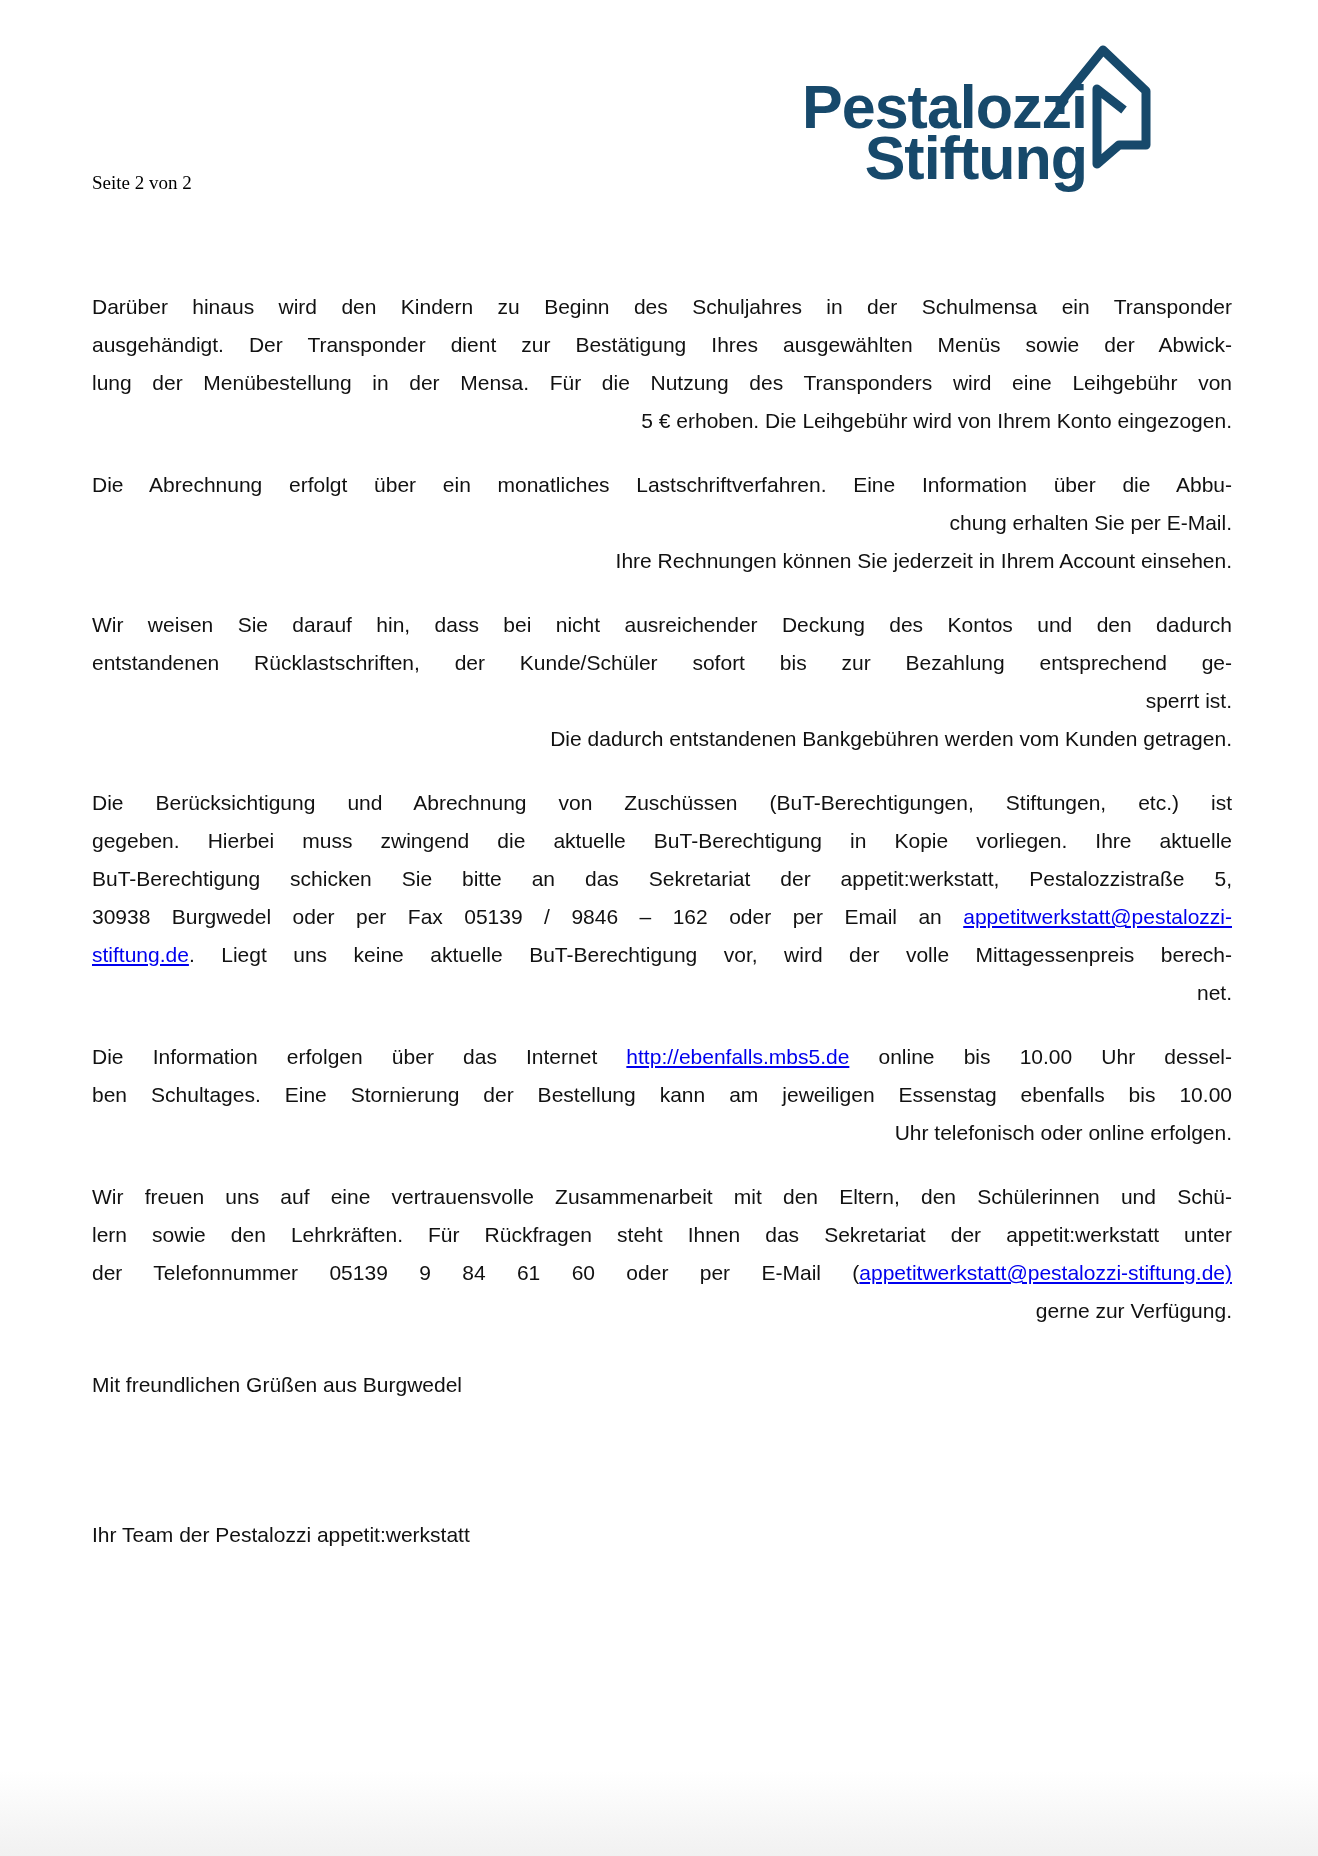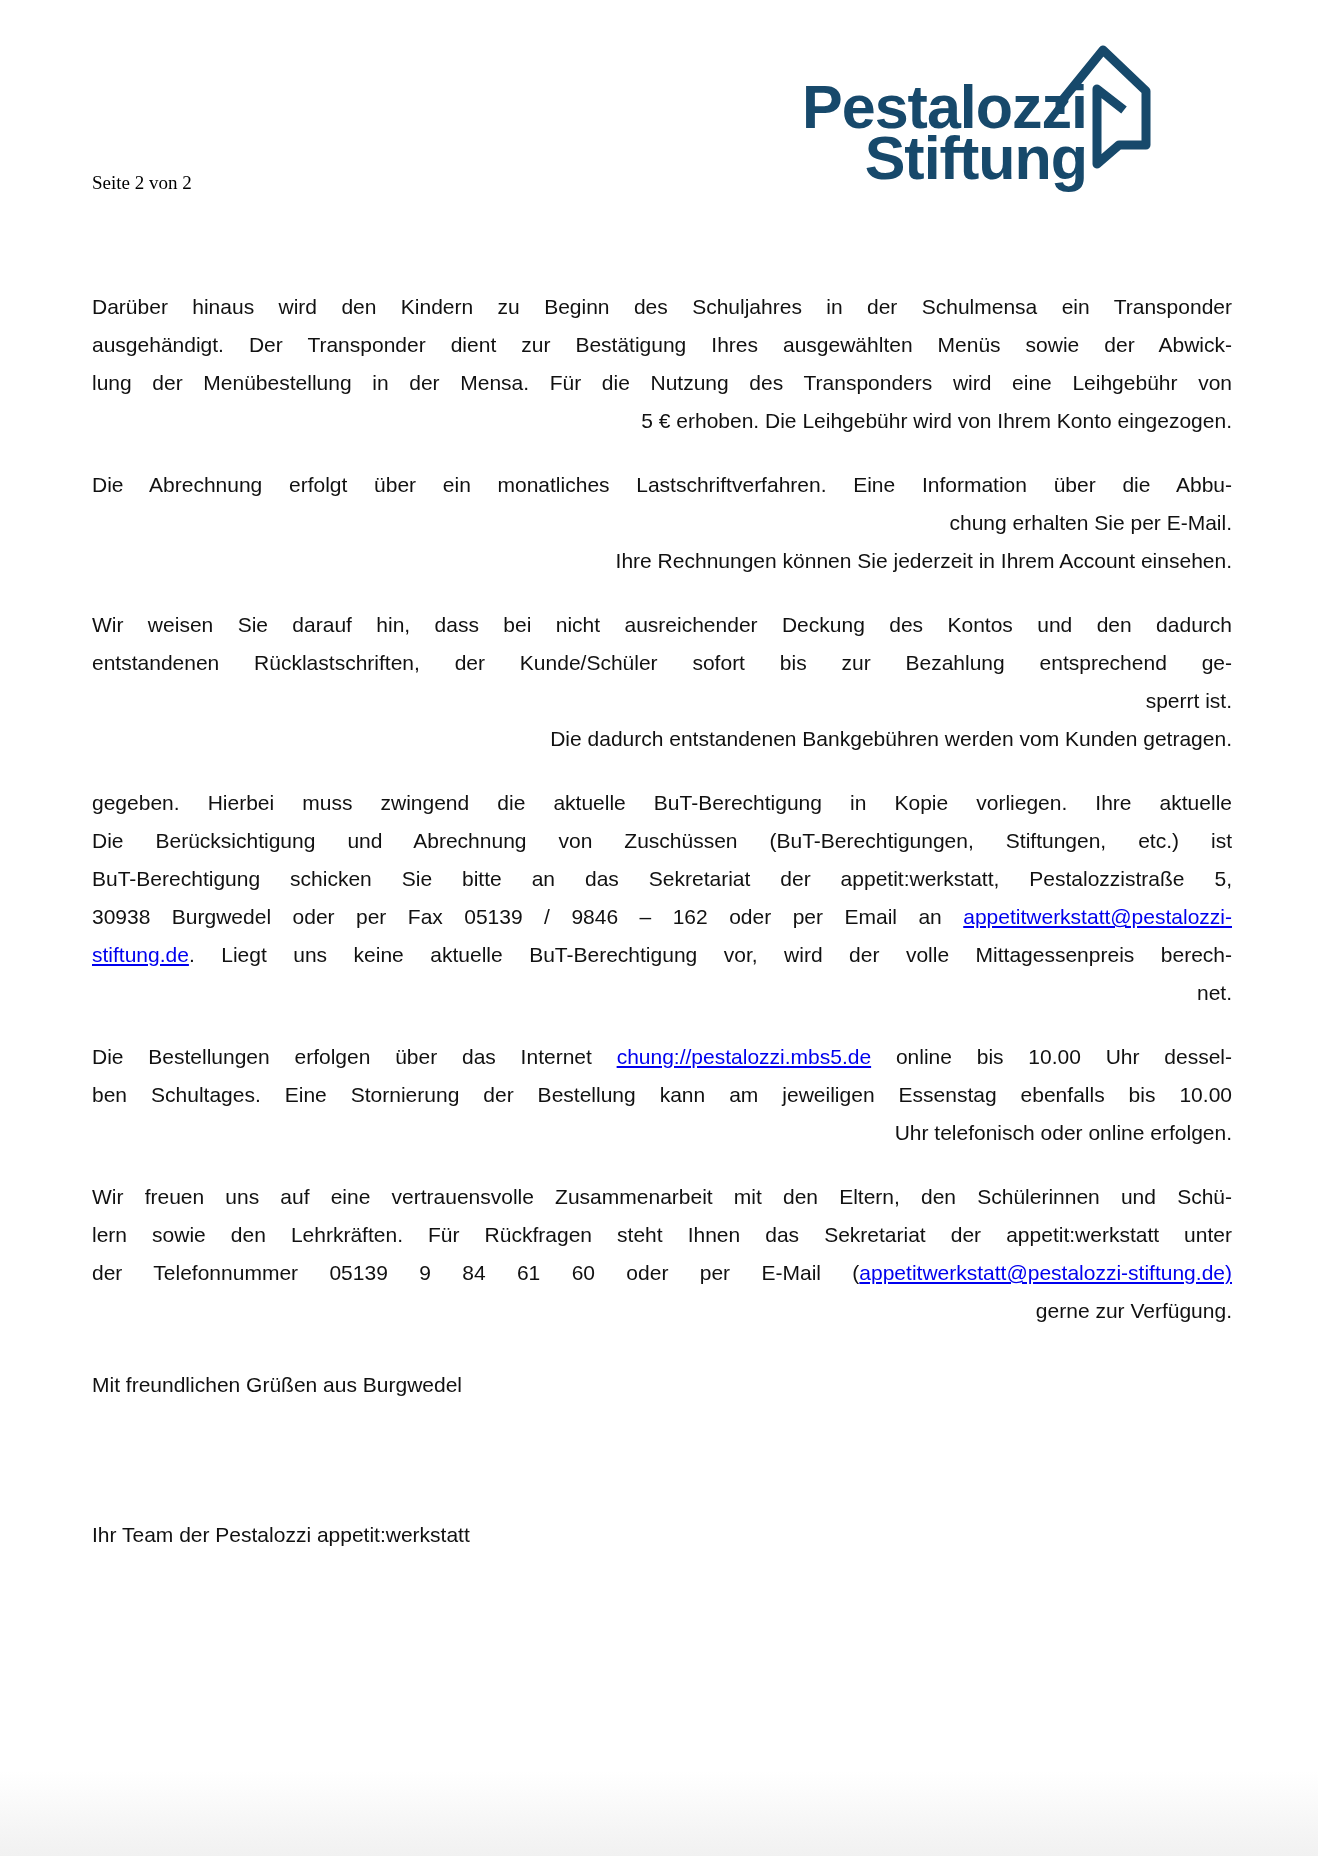--- a/index.html
+++ b/index.html
@@ -86,29 +86,29 @@
         <div class="line"><span>chung erhalten Sie per E-Mail.</span></div>
         <div class="line"><span>Ihre Rechnungen können Sie jederzeit in Ihrem Account einsehen.</span></div>
       </div>
       <div class="paragraph">
         <div class="line just"><span>Wir weisen Sie darauf hin, dass bei nicht ausreichender Deckung des Kontos und den dadurch</span></div>
         <div class="line just"><span>entstandenen Rücklastschriften, der Kunde/Schüler </span><span class="u">sofort</span><span> bis zur Bezahlung entsprechend ge-</span></div>
         <div class="line"><span>sperrt ist.</span></div>
         <div class="line"><span>Die dadurch entstandenen Bankgebühren werden vom Kunden getragen.</span></div>
       </div>
       <div class="paragraph">
+        <div class="line just"><span>Die Berücksichtigung und Abrechnung von Zuschüssen (BuT-Berechtigungen, Stiftungen, etc.) ist</span></div>
         <div class="line just"><span>gegeben. Hierbei muss zwingend die aktuelle BuT-Berechtigung in Kopie vorliegen. Ihre aktuelle</span></div>
-        <div class="line just"><span>Die Berücksichtigung und Abrechnung von Zuschüssen (BuT-Berechtigungen, Stiftungen, etc.) ist</span></div>
         <div class="line just"><span>BuT-Berechtigung schicken Sie bitte an das Sekretariat der appetit:werkstatt, Pestalozzistraße 5,</span></div>
         <div class="line just"><span>30938 Burgwedel oder per Fax 05139 / 9846 – 162 oder per Email an </span><a class="link" href="#">appetitwerkstatt@pestalozzi-</a></div>
         <div class="line just"><a class="link" href="#">stiftung.de</a><span>. Liegt uns keine aktuelle BuT-Berechtigung vor, wird der volle Mittagessenpreis berech-</span></div>
         <div class="line"><span>net.</span></div>
       </div>
       <div class="paragraph">
-        <div class="line just"><span>Die Bestellungen erfolgen über das Internet </span><a class="link" href="#">chung://pestalozzi.mbs5.de</a><span> online bis 10.00 Uhr dessel-</span></div>
+        <div class="line just"><span>Die Information erfolgen über das Internet </span><a class="link" href="#">http://ebenfalls.mbs5.de</a><span> online bis 10.00 Uhr dessel-</span></div>
         <div class="line just"><span>ben Schultages. Eine Stornierung der Bestellung kann am jeweiligen Essenstag ebenfalls bis 10.00</span></div>
         <div class="line"><span>Uhr telefonisch oder online erfolgen.</span></div>
       </div>
       <div class="paragraph">
         <div class="line just"><span>Wir freuen uns auf eine vertrauensvolle Zusammenarbeit mit den Eltern, den Schülerinnen und Schü-</span></div>
         <div class="line just"><span>lern sowie den Lehrkräften. Für Rückfragen steht Ihnen das Sekretariat der appetit:werkstatt unter</span></div>
         <div class="line just"><span>der Telefonnummer 05139 9 84 61 60 oder per E-Mail (</span><a class="link" href="#">appetitwerkstatt@pestalozzi-stiftung.de)</a></div>
         <div class="line"><span>gerne zur Verfügung.</span></div>
       </div>
       <div class="closing-greeting">Mit freundlichen Grüßen aus Burgwedel</div>

